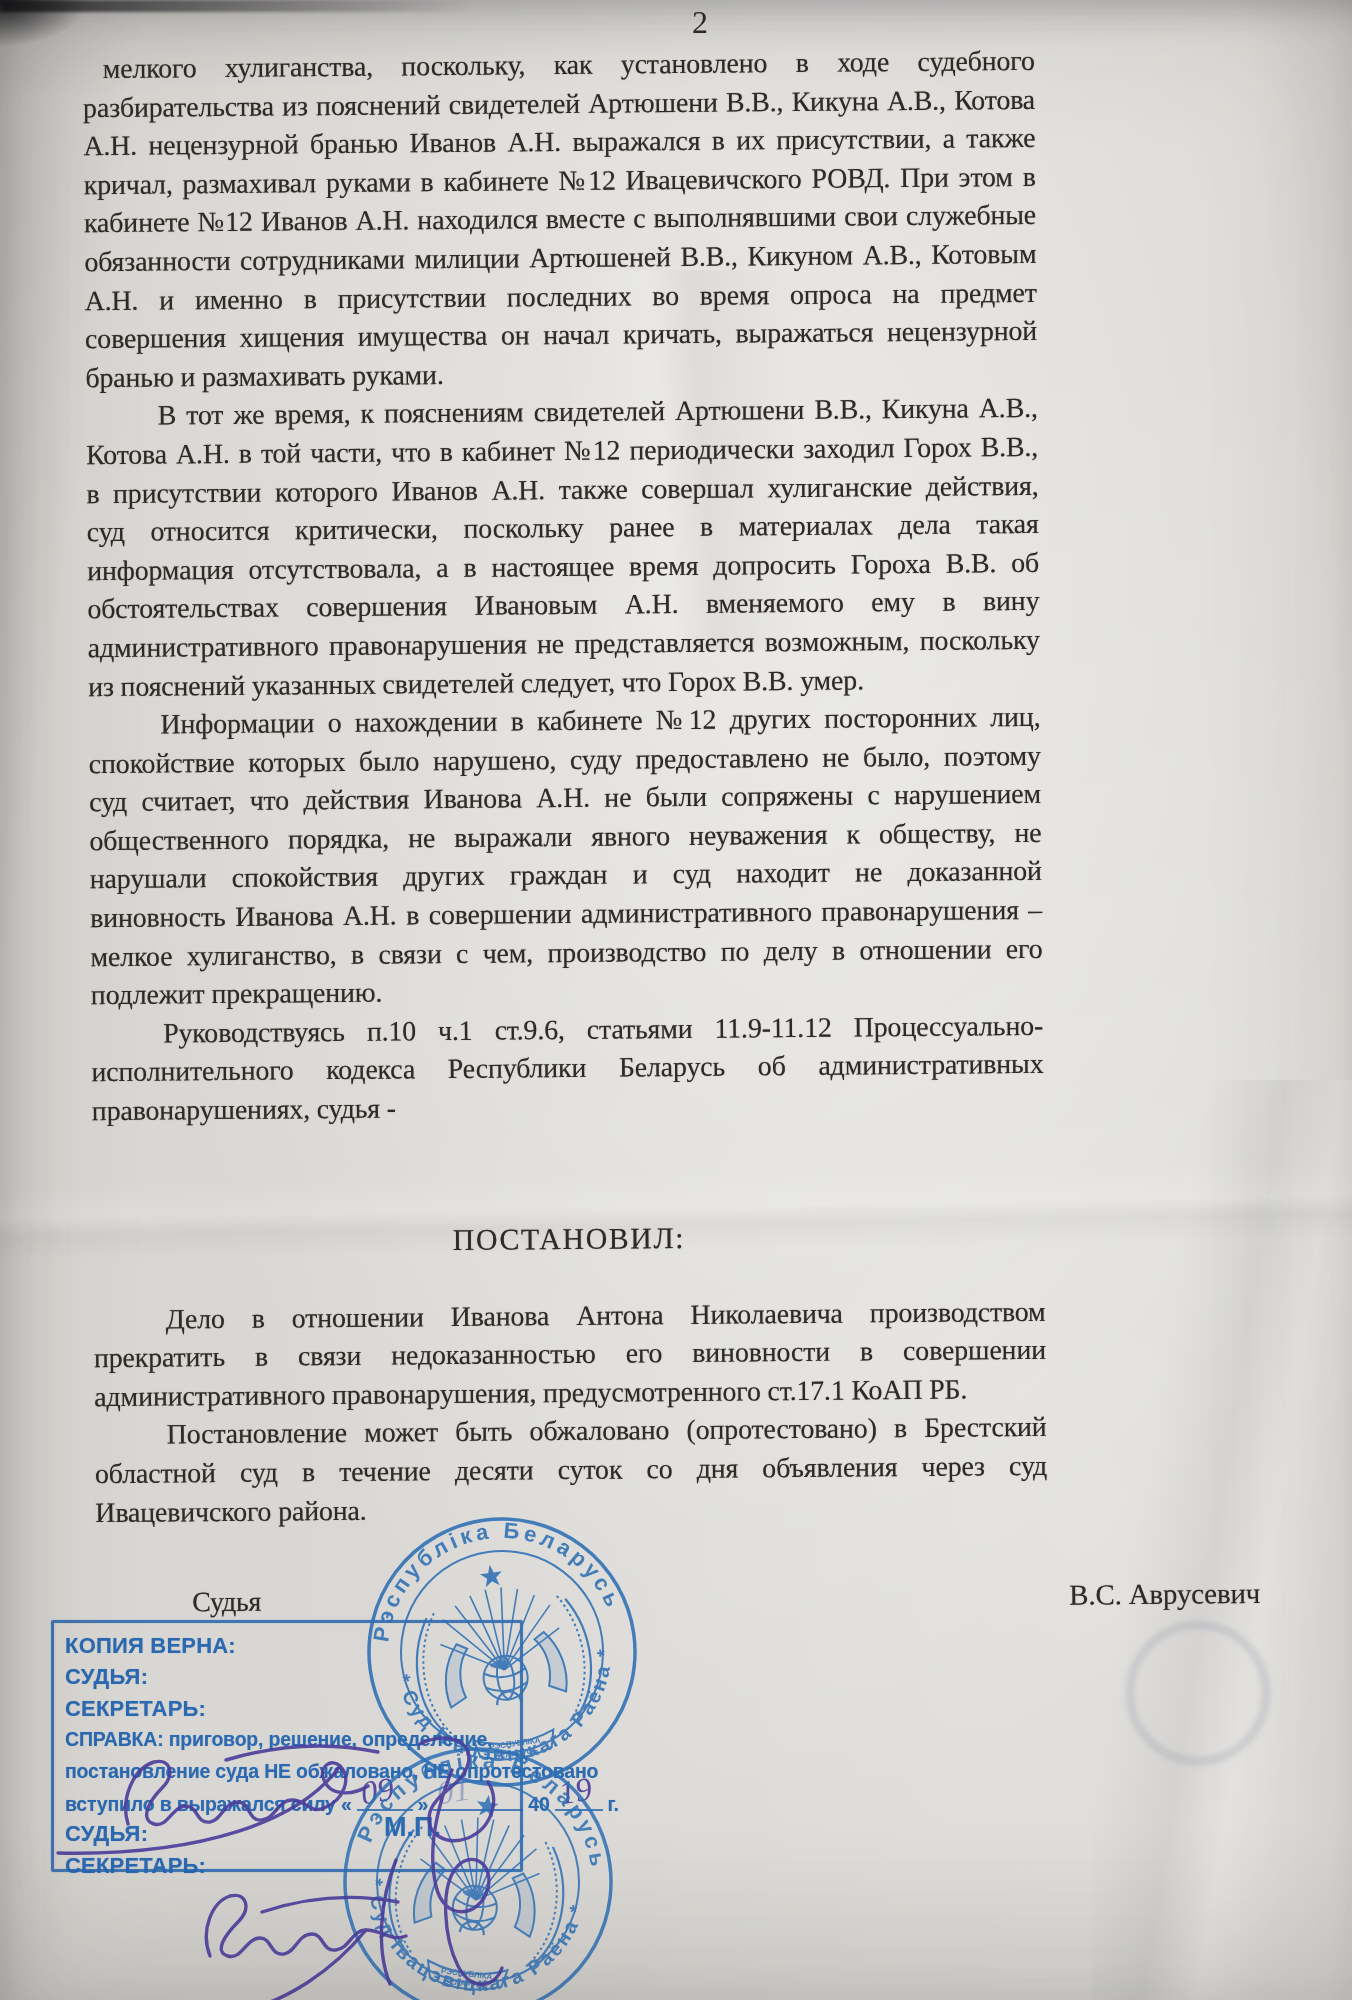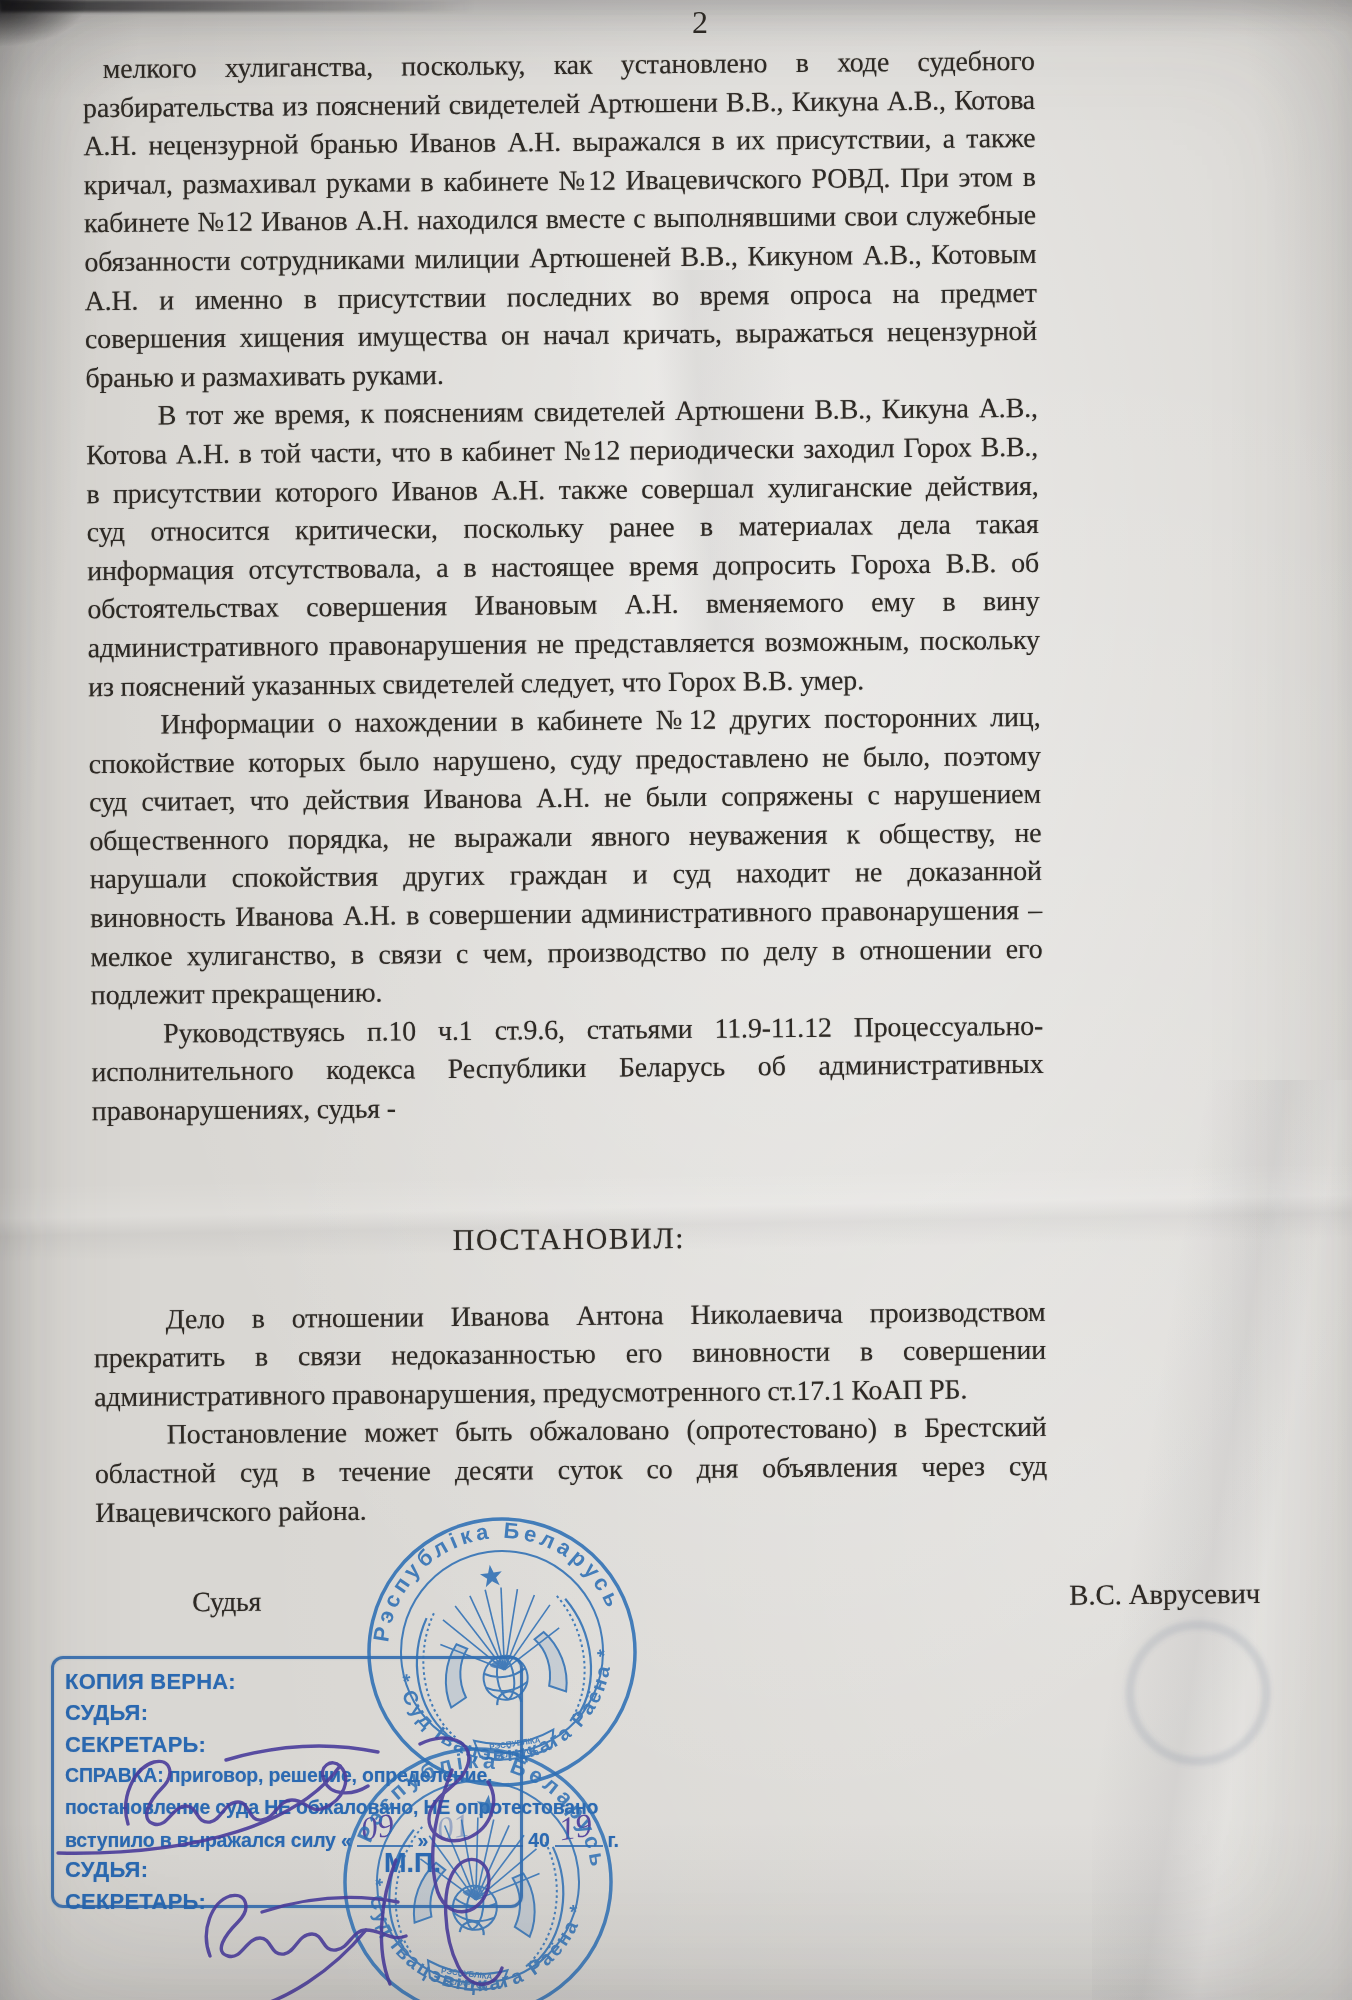--- a/index.html
+++ b/index.html
@@ -43,22 +43,22 @@
   .ln.fin{ text-align-last:left; }
   .ln.ind{ text-indent:72px; }
   .ln.sl{ text-indent:20px; }
   .heading{ text-align:center; font-size:30px; letter-spacing:1.5px; line-height:40px;
     margin-top:92px; margin-bottom:38px; }
   .sig-row{ position:relative; margin-top:52px; height:42px; }
   .sig-left{ padding-left:96px; }
   .sig-right{ position:absolute; right:-212px; top:0; font-size:29px; }
 
   .stampbox{
-    position:absolute; left:51px; top:1656px; width:472px; height:252px;
-    border:3.5px solid rgba(39,100,172,.85); border-radius:12px;
+    position:absolute; left:51px; top:1620px; width:472px; height:252px;
+    border:3.5px solid rgba(39,100,172,.85); border-radius:2px;
     box-shadow:0 0 2px rgba(43,108,180,.35), inset 0 0 2px rgba(43,108,180,.25);
     font-family:"Liberation Sans","DejaVu Sans",sans-serif; font-weight:700;
     color:rgba(36,100,175,.93); padding:7px 0 0 11px; box-sizing:border-box;
     text-shadow:0 0 1px rgba(43,108,180,.45);
   }
   .srow{ height:31.4px; line-height:31.4px; font-size:22px; letter-spacing:.2px; white-space:nowrap;}
   .srow.small{ font-size:19.5px; letter-spacing:-0.2px; }
   .bl{ display:inline-block; position:relative; height:22px; margin:0 5px; vertical-align:baseline;
     border-bottom:2px solid rgba(39,100,172,.8); }
   .w1{width:56px;} .w2{width:90px;} .w3{width:48px;}

